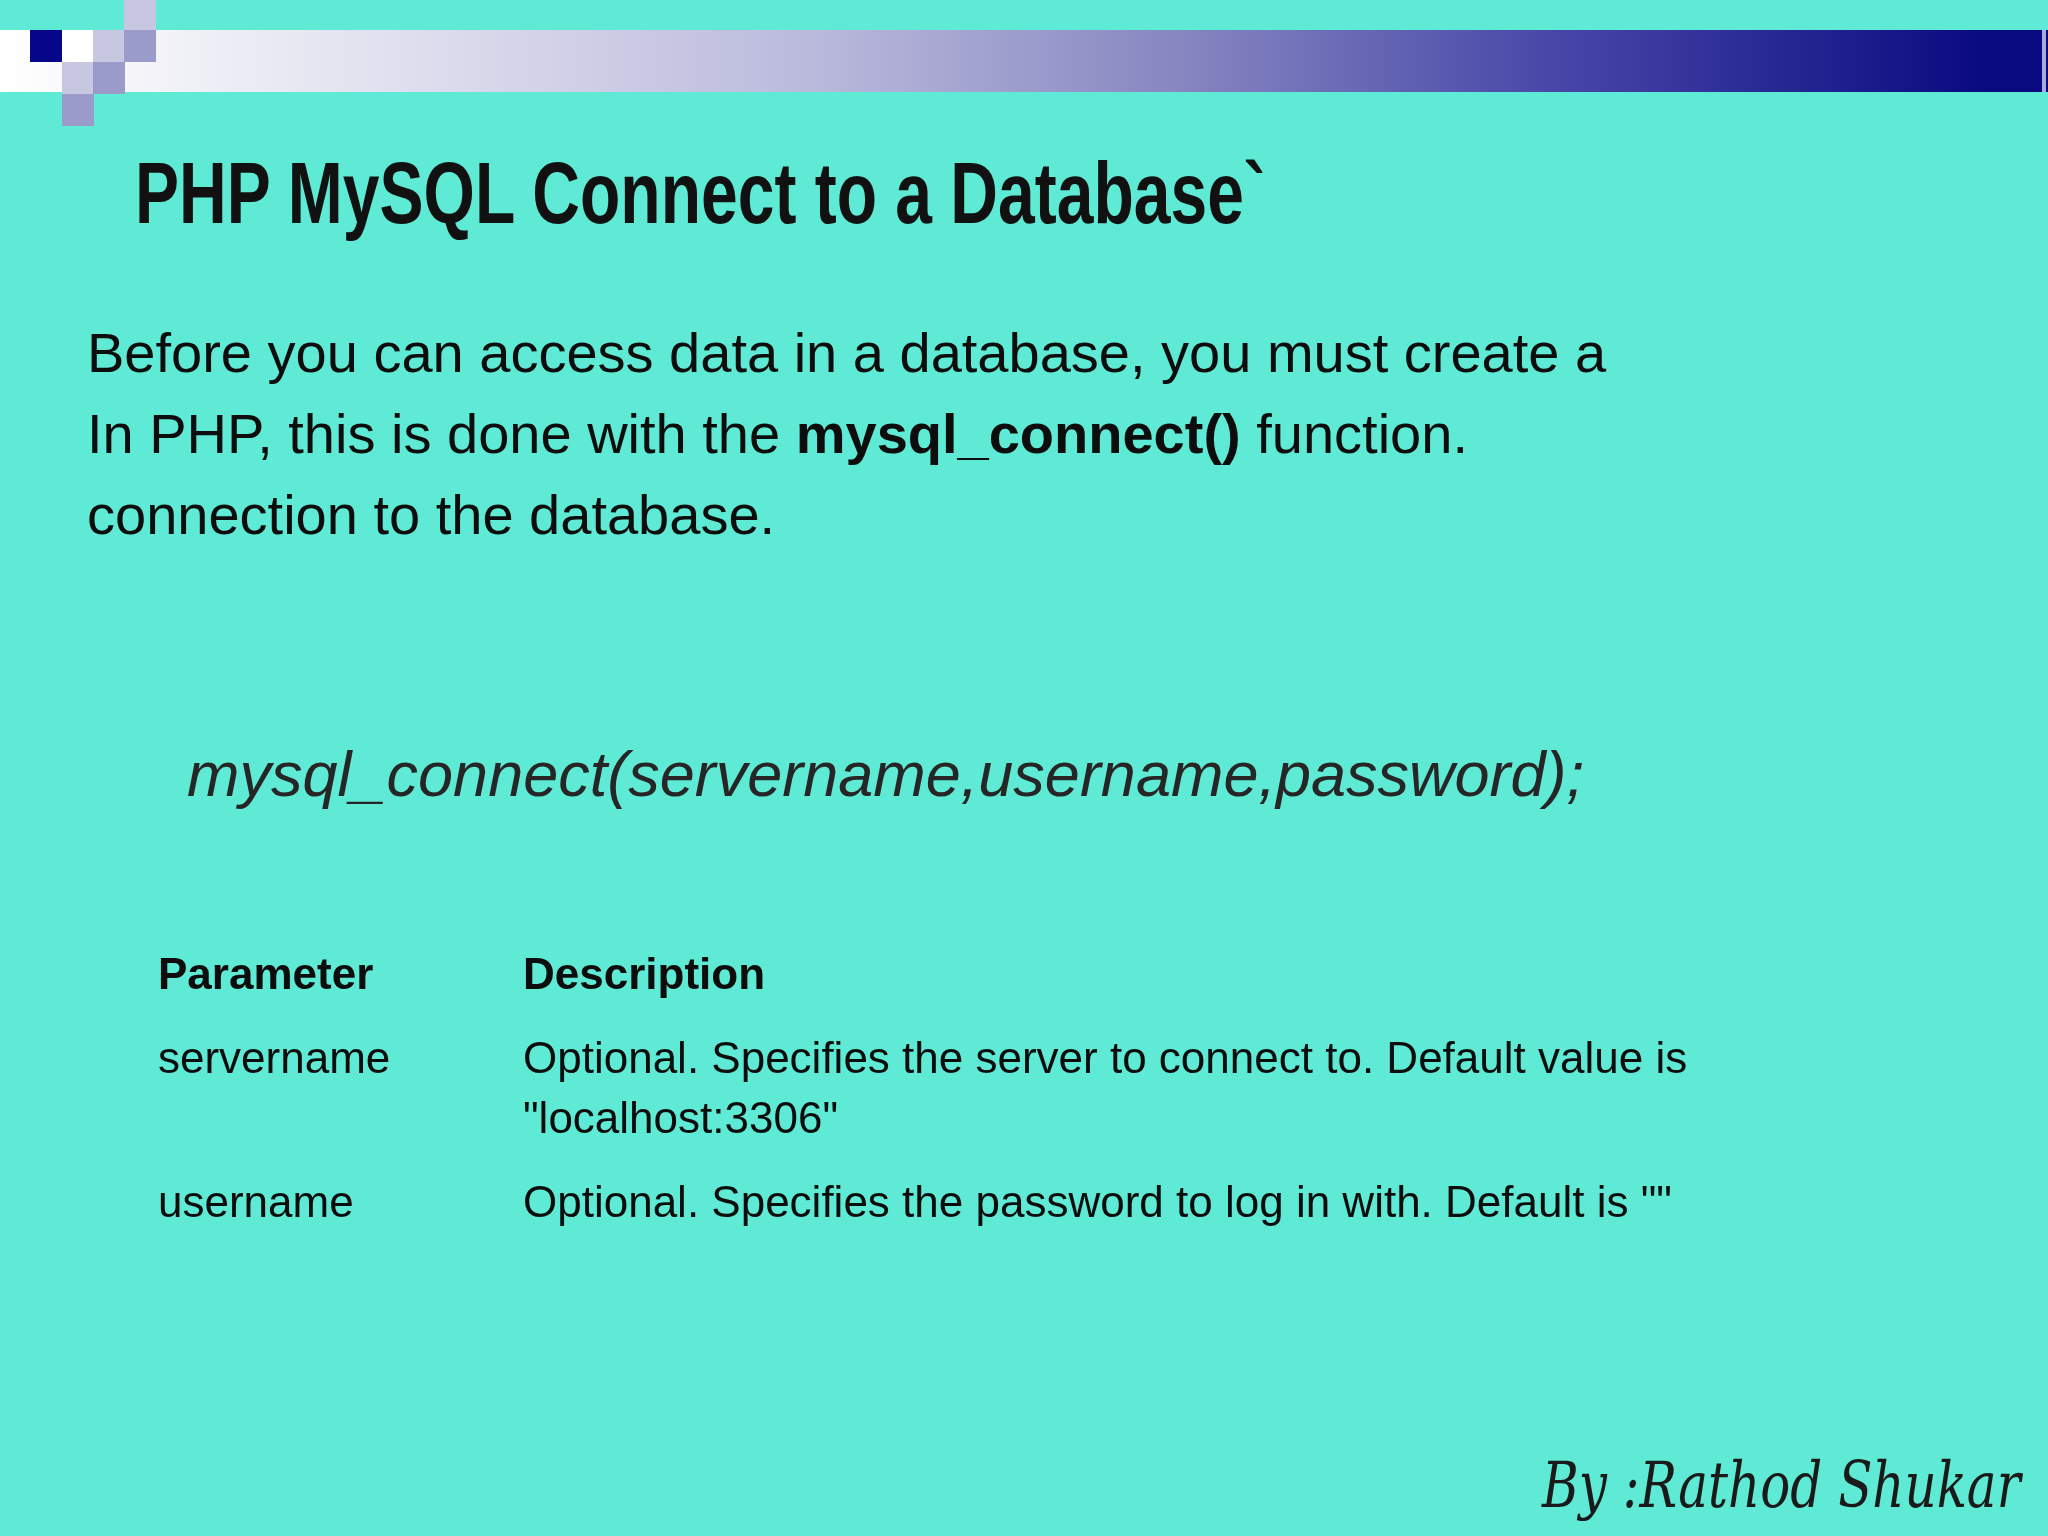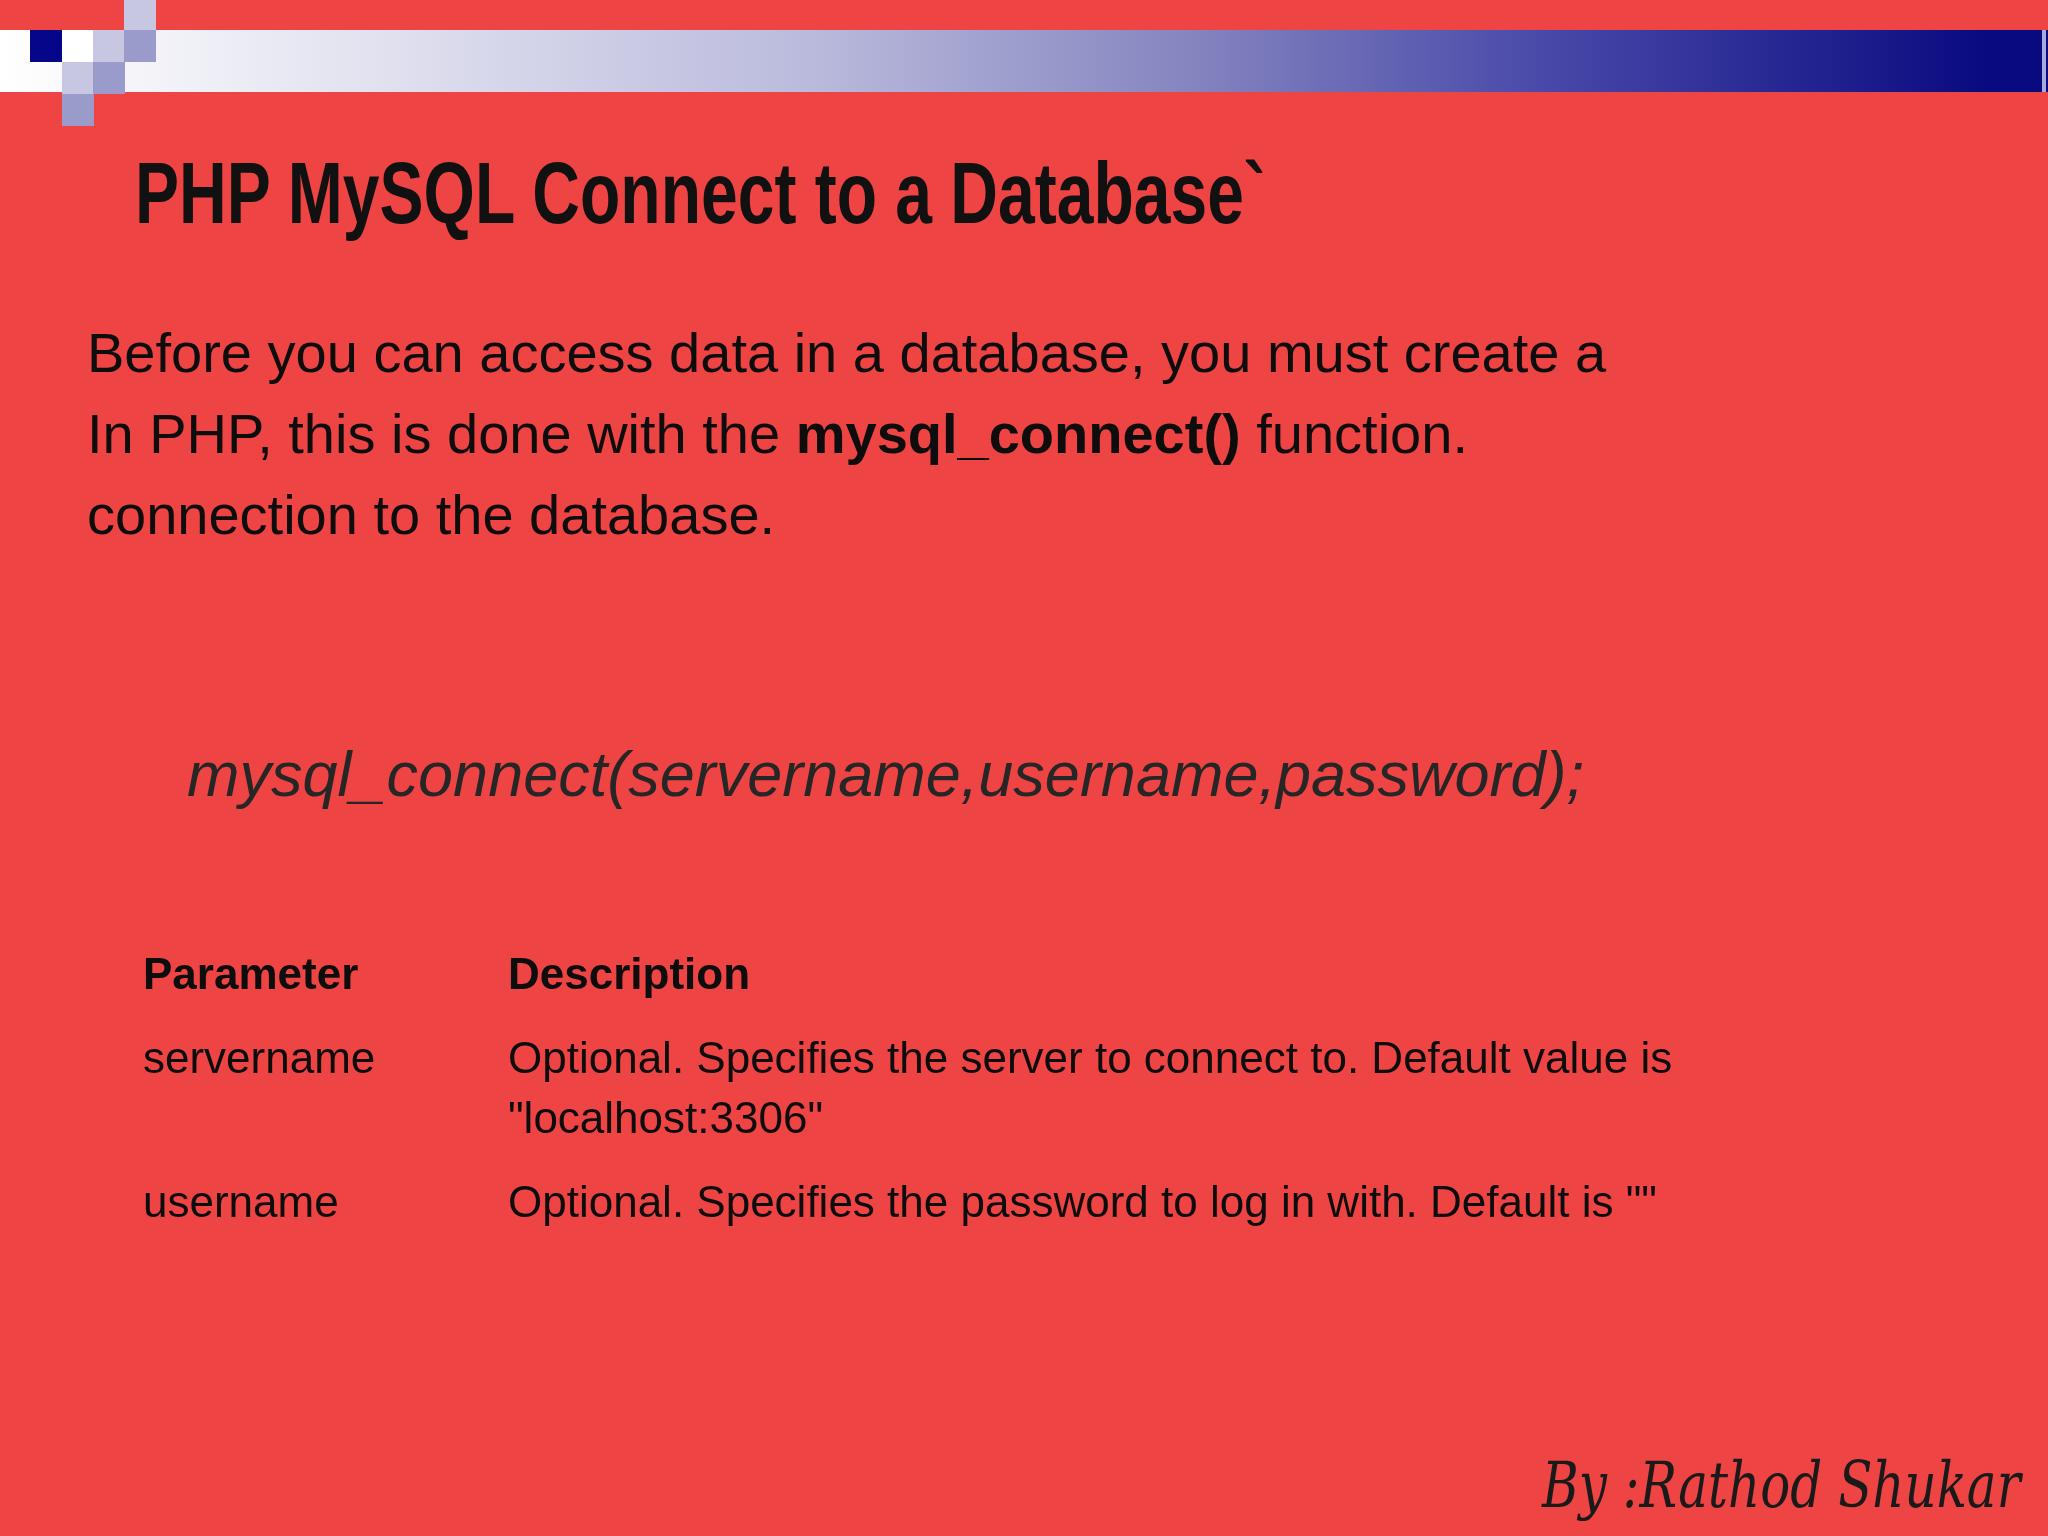--- a/index.html
+++ b/index.html
@@ -4,21 +4,21 @@
 <style>
   html, body {
     margin: 0;
     padding: 0;
     background: #ffffff;
   }
   .slide {
     position: relative;
     width: 2048px;
     height: 1536px;
-    background: #ef4444;
+    background: #5eead4;
     overflow: hidden;
     font-family: "Liberation Sans", sans-serif;
     color: #0d0d0d;
   }
 
   
   .banner-bar {
     position: absolute;
     left: 0;
     top: 30px;
@@ -89,21 +89,21 @@
     top: 738px;
     font-size: 63px;
     color: #262626;
     white-space: nowrap;
     font-style: italic;
   }
 
   
   .param-table {
     position: absolute;
-    left: 143px;
+    left: 158px;
     top: 944px;
     display: grid;
     grid-template-columns: 365px 1400px;
     row-gap: 24px;
     font-size: 44px;
     line-height: 60px;
   }
   .param-table .hdr { font-weight: bold; }
   .param-table .cell-param { white-space: nowrap; }
   .param-table .cell-desc { max-width: 1400px; }

